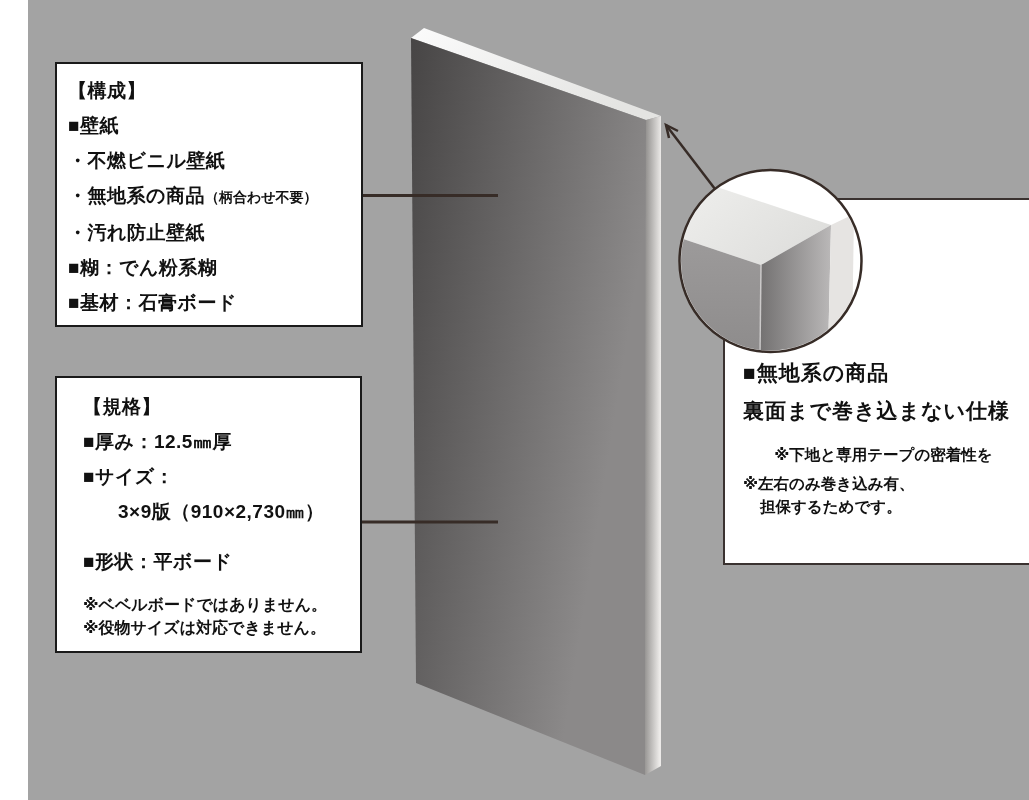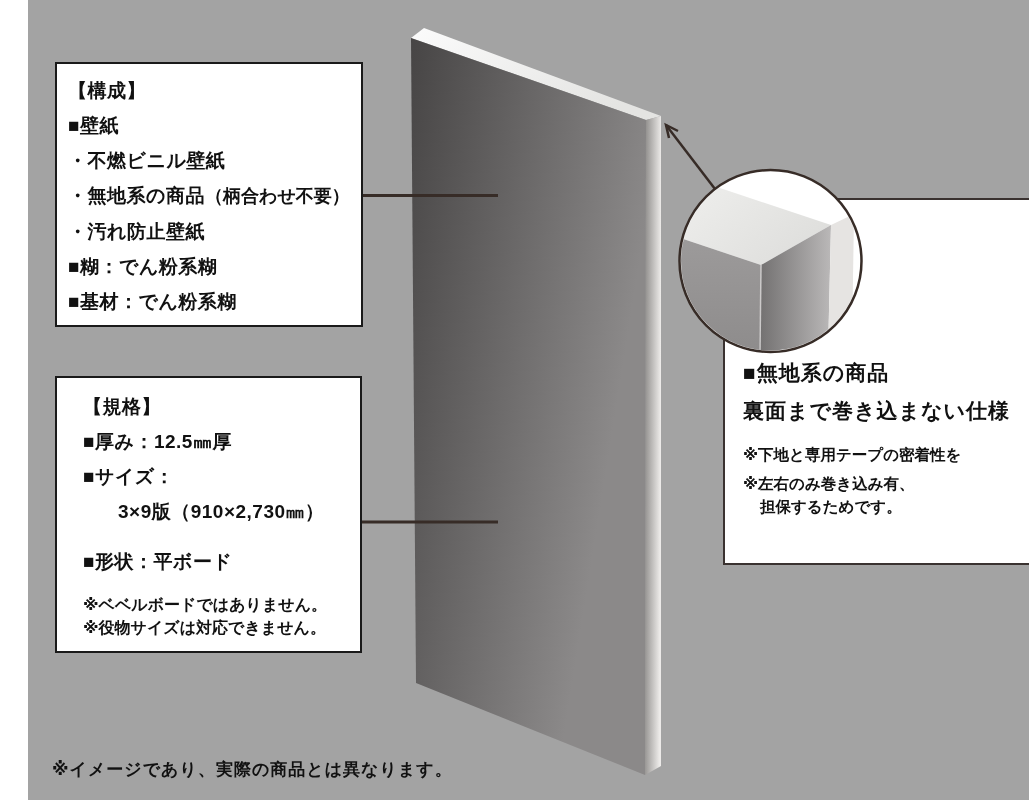--- a/index.html
+++ b/index.html
@@ -6,46 +6,46 @@
   #stage{
     position:relative;width:1029px;height:800px;background:#a3a3a3;overflow:hidden;
     font-family:"Liberation Sans","DejaVu Sans",sans-serif;
     color:#111111;font-weight:700;margin-left:28px;
   }
   .box{position:absolute;background:#ffffff;box-sizing:border-box;border:2px solid #1a1a1a;}
   #composition-box{left:27px;top:62px;width:308px;height:265px;padding:9px 6px 0 11px;}
   #spec-box{left:27px;top:376px;width:307px;height:277px;padding:11px 4px 0 26px;}
   #edge-box{left:695px;top:198px;width:311px;height:367px;padding:154px 8px 0 18px;border-color:#3a3230;}
   .l{font-size:19px;line-height:35px;letter-spacing:0.5px;white-space:nowrap;}
-  .l .small{font-size:18px;letter-spacing:0;}
+  .l .small{font-size:14px;letter-spacing:0;}
   .indent{padding-left:35px;}
   .gap-top{margin-top:15px;}
   .note{font-size:16px;line-height:23px;letter-spacing:0;white-space:nowrap;}
   .first-note{margin-top:14px;}
   .edge-heading{font-size:21px;line-height:38px;letter-spacing:1px;white-space:nowrap;}
   .edge-note{font-size:15.5px;line-height:23px;white-space:nowrap;}
-  .edge-note-group{margin-top:13px;}
+  .edge-note-group{margin-top:13px;text-align:center;}
   .edge-note-group2{margin-top:6px;}
   .cont{padding-left:17px;}
   #footer-note{position:absolute;left:24px;top:758px;font-size:17px;letter-spacing:1px;white-space:nowrap;}
   #overlay-svg{position:absolute;left:0;top:0;pointer-events:none;}
 </style>
 </head>
 <body>
 
 <div id="stage">
 
   <div class="box" id="composition-box">
     <div class="l">【構成】</div>
     <div class="l">■壁紙</div>
     <div class="l">・不燃ビニル壁紙</div>
     <div class="l"><span>・無地系の商品</span><span class="small">（柄合わせ不要）</span></div>
     <div class="l">・汚れ防止壁紙</div>
     <div class="l">■糊：でん粉系糊</div>
-    <div class="l">■基材：でん粉系糊</div>
+    <div class="l">■基材：石膏ボード</div>
   </div>
 
   <div class="box" id="spec-box">
     <div class="l">【規格】</div>
     <div class="l">■厚み：12.5㎜厚</div>
     <div class="l">■サイズ：</div>
     <div class="l indent">3×9版（910×2,730㎜）</div>
     <div class="l gap-top">■形状：平ボード</div>
     <div class="note first-note">※ベベルボードではありません。</div>
     <div class="note">※役物サイズは対応できません。</div>
@@ -56,21 +56,20 @@
     <div class="edge-heading">裏面まで巻き込まない仕様</div>
     <div class="edge-note-group">
       <div class="edge-note">※下地と専用テープの密着性を</div>
     </div>
     <div class="edge-note-group2">
       <div class="edge-note">※左右のみ巻き込み有、</div>
       <div class="edge-note cont">担保するためです。</div>
     </div>
   </div>
 
-  <div id="footer-note">※イメージであり、実際の商品とは異なります。</div>
 
   <svg id="overlay-svg" width="1029" height="800" viewBox="0 0 1029 800">
     <defs>
       <linearGradient id="gFront" x1="0" y1="0" x2="0.9" y2="0.45">
         <stop offset="0" stop-color="#474545"></stop>
         <stop offset="1" stop-color="#8b8989"></stop>
       </linearGradient>
       <linearGradient id="gTop" x1="0" y1="0" x2="1" y2="0.6">
         <stop offset="0" stop-color="#fbfbfb"></stop>
         <stop offset="1" stop-color="#e4e4e2"></stop>

